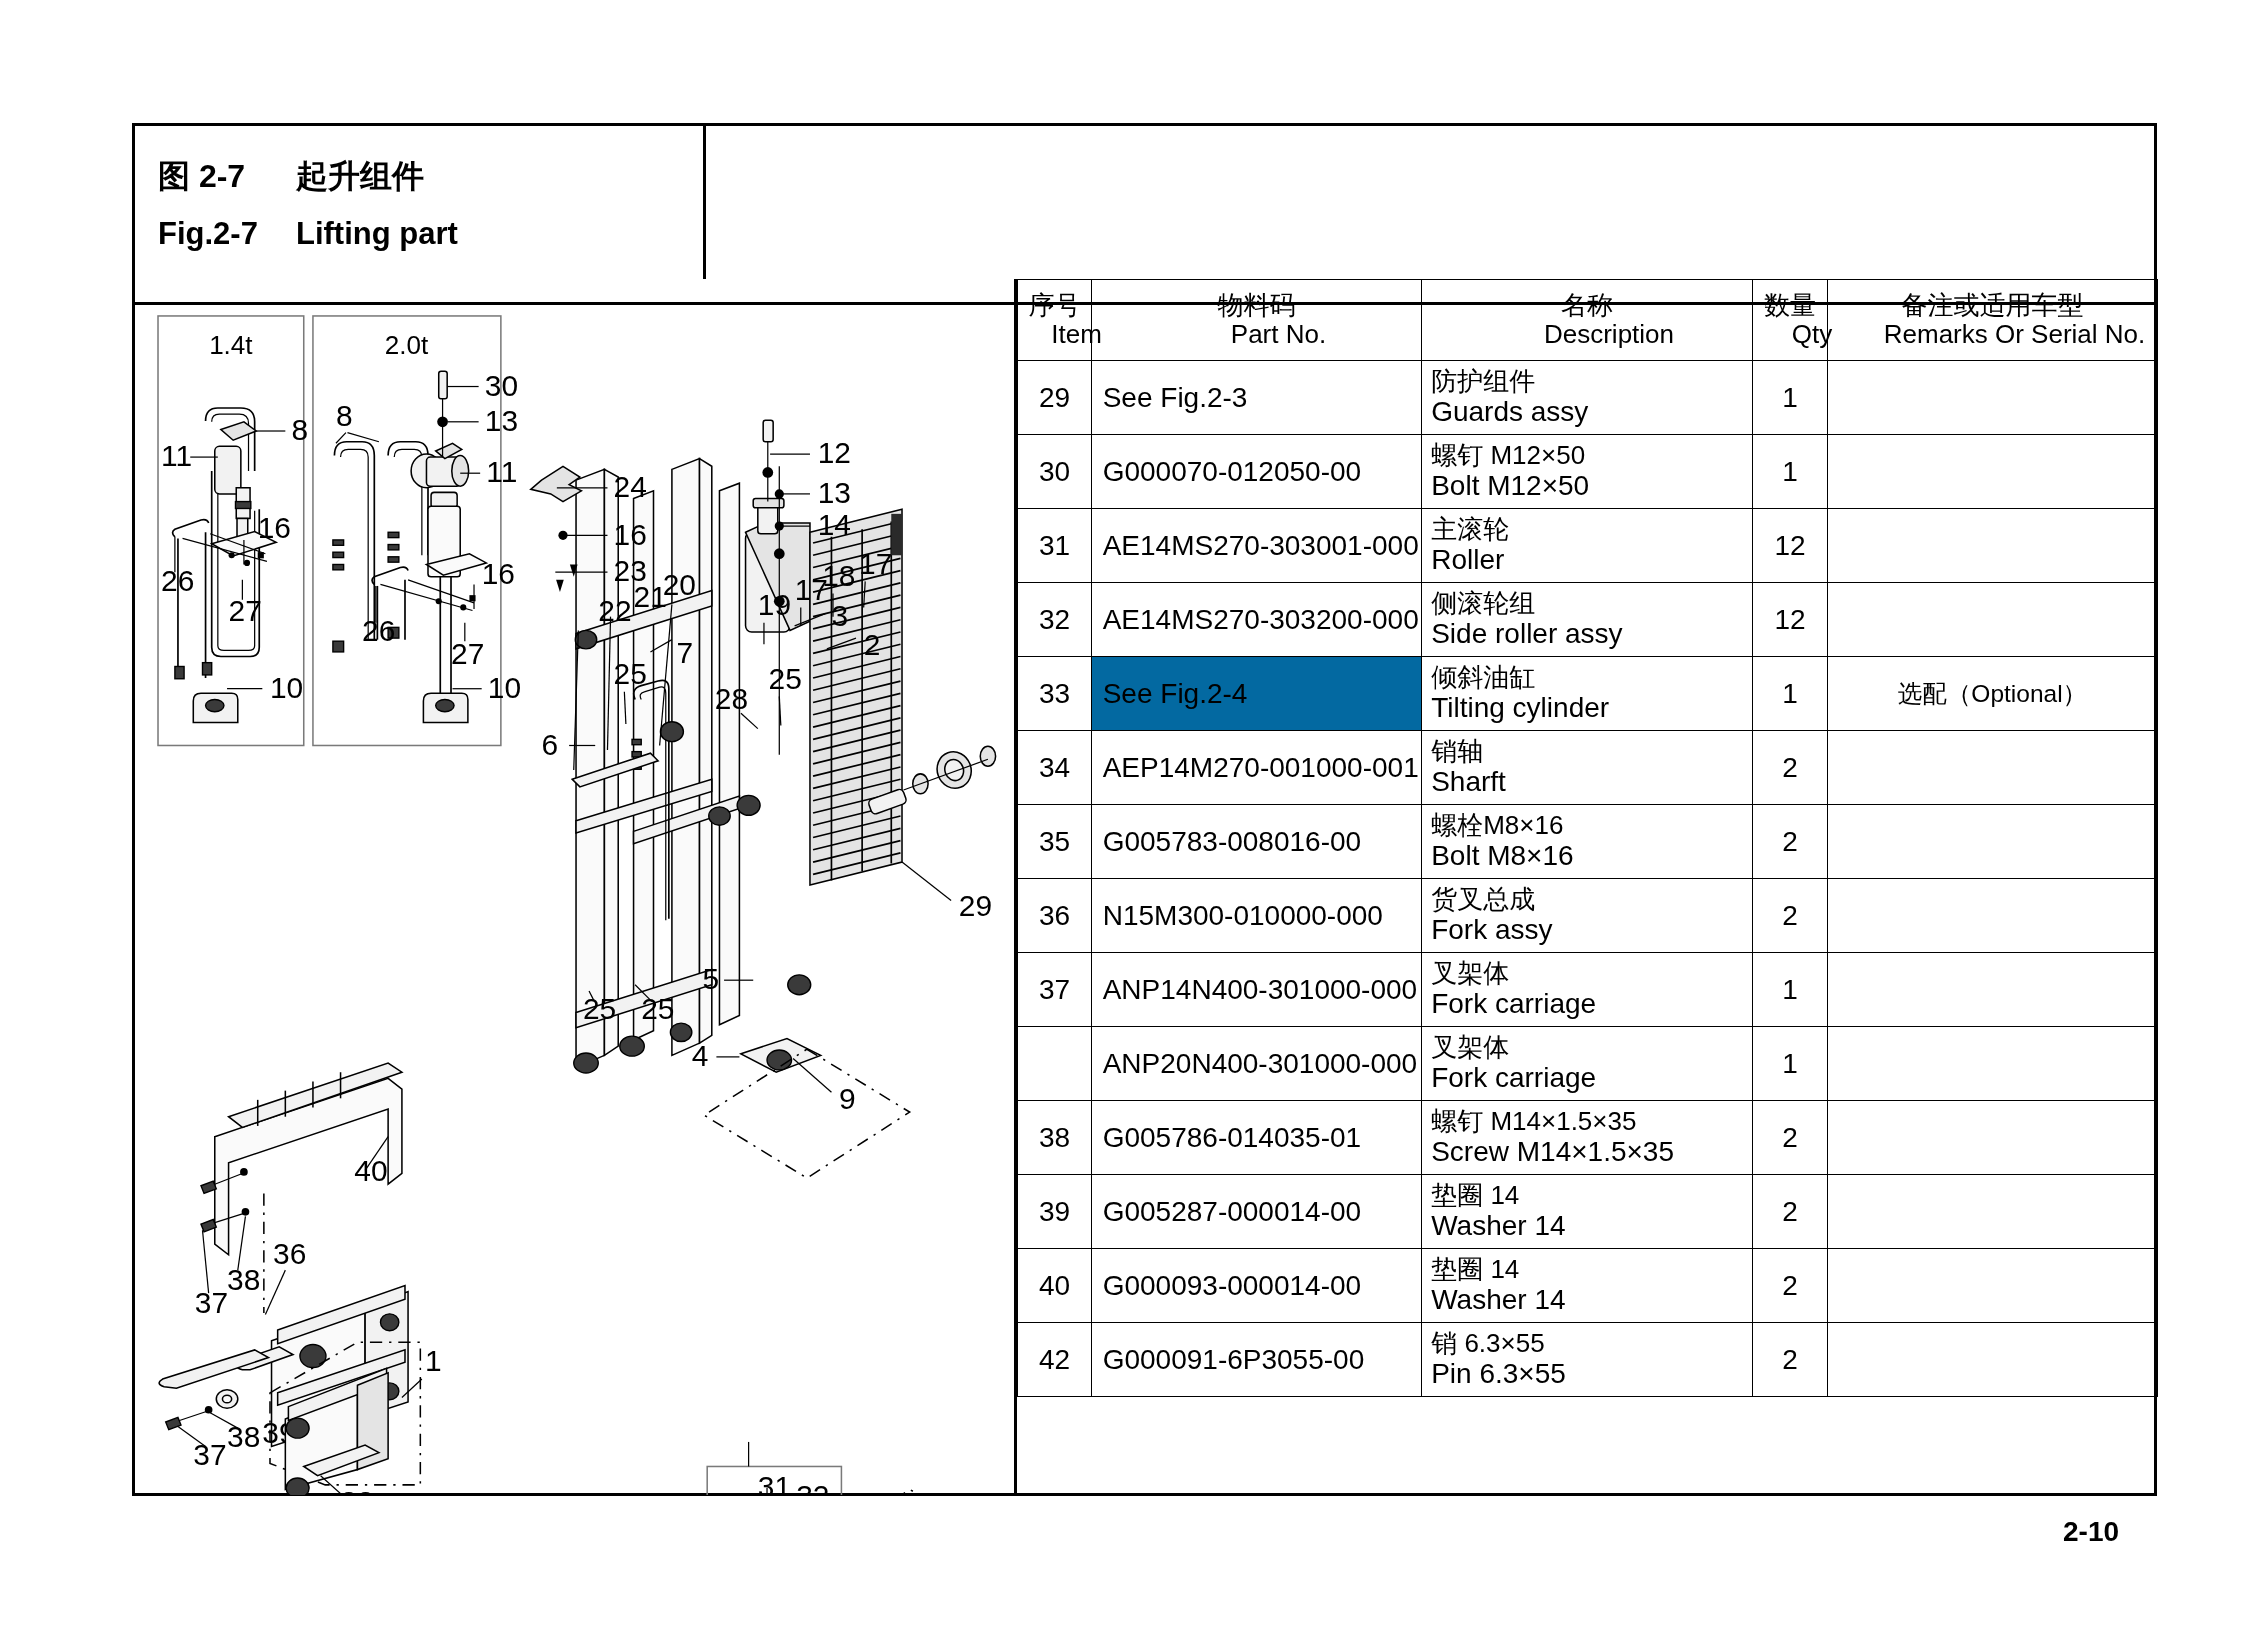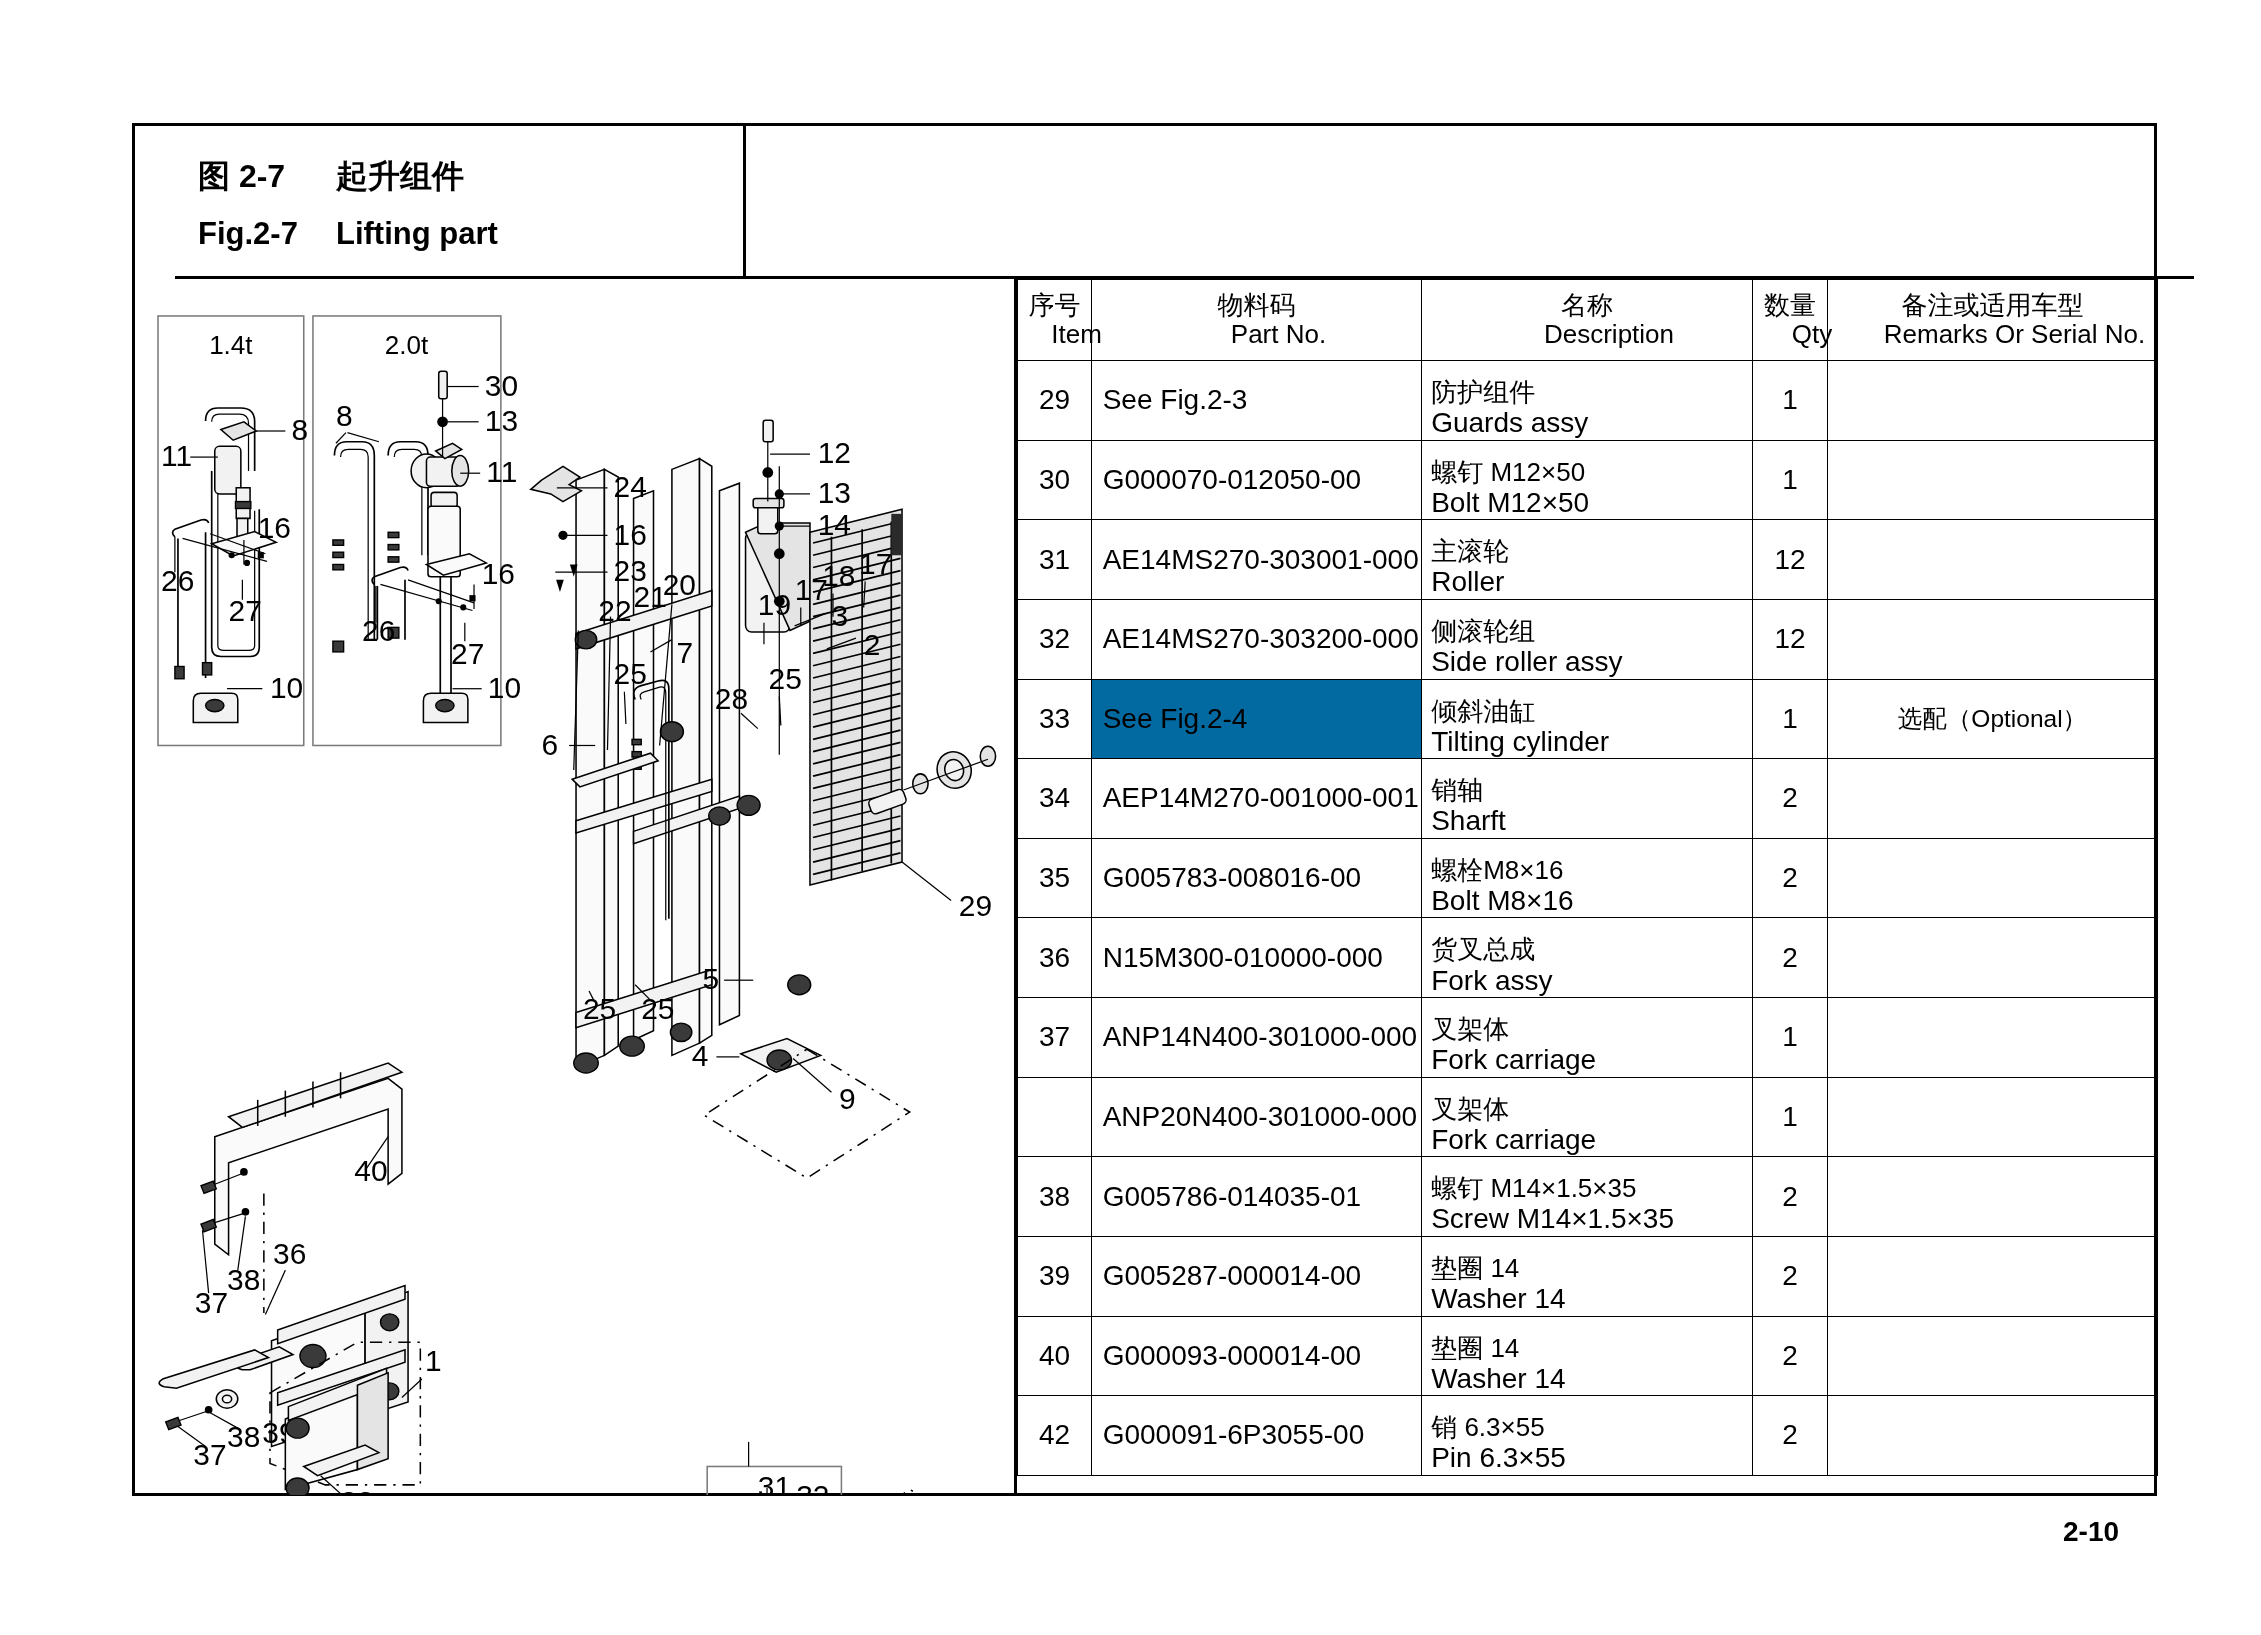--- a/index.html
+++ b/index.html
@@ -11,22 +11,22 @@
   .page{position:absolute;left:0;top:0;width:2261px;height:1635px;}
 
   
   .frame{
     position:absolute;left:132px;top:123px;
     width:2025px;height:1373px;
     border:3.8px solid #000;box-sizing:border-box;
   }
 
   
-  .hdr{position:absolute;left:0;top:0;width:100%;height:153px;box-sizing:border-box;
-       border-bottom:3.8px solid #000;margin-left:40px;}
+  .hdr{position:absolute;left:0;top:0;width:100%;height:179px;box-sizing:border-box;
+       border-bottom:3.8px solid #000;}
   .hdr-div{position:absolute;left:568px;top:0;width:3.1px;height:153px;background:#000;}
 
   .figblock{position:absolute;left:23px;top:29px;}
   .figrow{display:flex;align-items:baseline;white-space:nowrap;}
   .figrow + .figrow{margin-top:17px;}
   .fig-id{font-weight:bold;font-size:32px;width:138px;}
   .fig-name{font-weight:bold;font-size:32px;}
   .fig-id-en{font-weight:bold;font-size:31px;width:138px;}
   .fig-name-en{font-weight:bold;font-size:31px;}
 
@@ -63,21 +63,21 @@
 
   .th2{display:flex;flex-direction:column;align-items:center;justify-content:center;line-height:1.12;}
   .th-cn{font-size:26px;}
   .th-en{font-size:26px;margin-left:44px;}
 
   .cell-item{text-align:center;font-size:28px;}
   .cell-part{padding-left:10.7px !important;font-size:28px;white-space:nowrap;}
   .cell-part.hl{background:#0369a1;}
   .cell-qty{text-align:center;font-size:28px;}
   .cell-rem{text-align:center;font-size:24.5px;}
-  .desc{display:flex;flex-direction:column;justify-content:center;line-height:1.16;padding-left:9.2px;margin-top:16px;}
+  .desc{display:flex;flex-direction:column;justify-content:center;line-height:1.16;padding-left:9.2px;}
   .desc-cn{font-size:26px;white-space:nowrap;}
   .desc-en{font-size:28px;white-space:nowrap;}
 
   
   .pagenum{position:absolute;left:2063px;top:1516px;font-size:28px;font-weight:bold;}
 
   
   .cal{font-size:39px;font-family:"Liberation Sans",sans-serif;fill:#000;}
   .cal-s{font-size:34px;font-family:"Liberation Sans",sans-serif;fill:#000;}
   .ln{stroke:#000;stroke-width:2.2;fill:none;}

